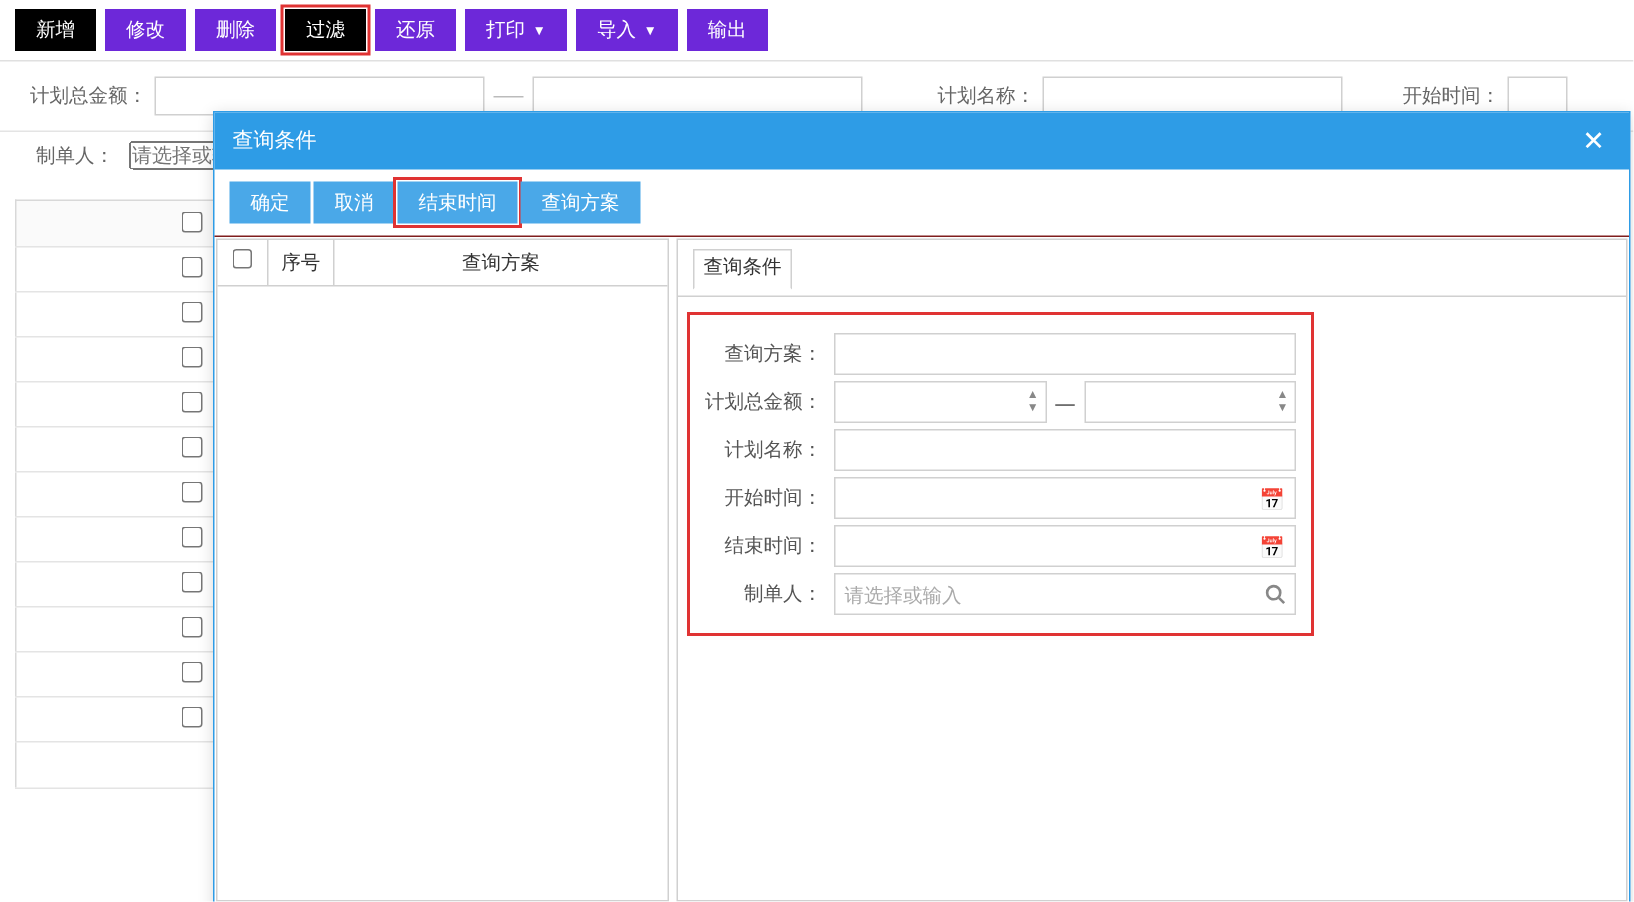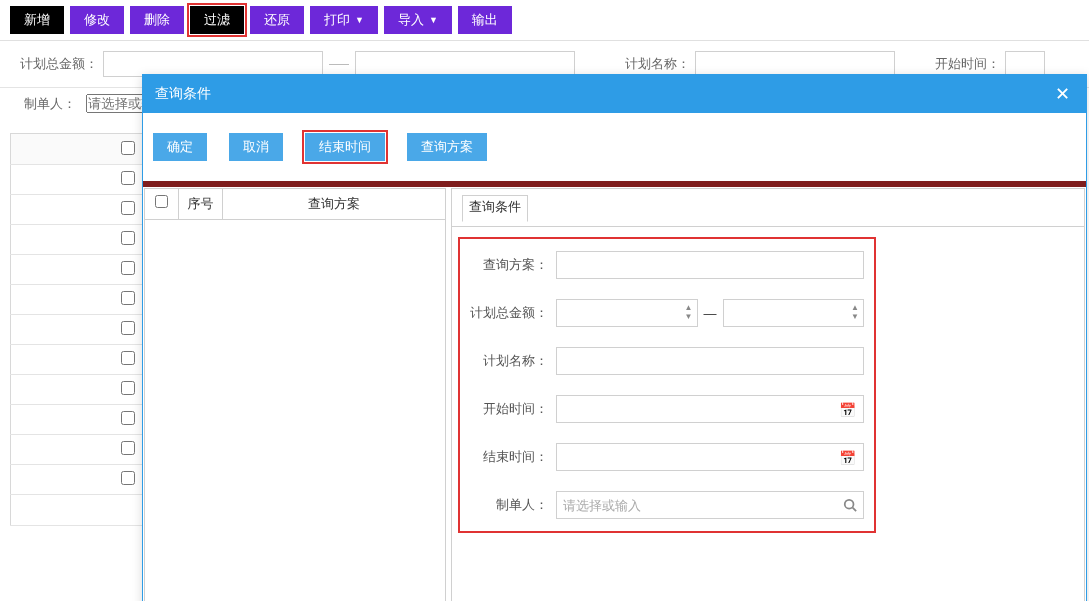--- a/index.html
+++ b/index.html
@@ -17,35 +17,35 @@
     .second-row .lbl { color: #666; font-size: 13px; text-align: right; padding-right: 4px; }
     .grid-wrap { padding: 10px; }
     .grid { border: 1px solid #d8d8d8; width: 100%; border-collapse: collapse; }
     .grid th, .grid td { border-right: 1px solid #e4e4e4; border-bottom: 1px solid #e4e4e4; padding: 6px 8px; text-align: center; font-size: 13px; font-weight: normal; color: #555; height: 28px; }
     .grid th { background: #fafafa; }
     .grid td.link { color: #6a8ee8; }
     .grid input[type=checkbox] { width: 14px; height: 14px; }
     .modal-overlay { position: absolute; top: 74px; left: 142px; right: 2px; z-index: 10; border: 1px solid #2e9ce6; background: #fff; box-shadow: 0 2px 10px rgba(0,0,0,0.15); }
     .modal-title { background: #2e9ce6; color: #fff; padding: 8px 12px; display: flex; justify-content: space-between; align-items: center; font-size: 14px; }
     .modal-title .close { cursor: pointer; font-size: 18px; padding: 0 4px; }
-    .modal-toolbar { padding: 20px 10px; display: flex; gap: 22px; border-bottom: 6px solid #7f1d1d; }
+    .modal-toolbar { padding: 8px 10px; display: flex; gap: 2px; border-bottom: 1px solid #7f1d1d; }
     .modal-toolbar .mbtn { border: none; padding: 5px 14px; font-size: 13px; color: #fff; background: #4aa8e8; cursor: pointer; }
     .modal-toolbar .mbtn.highlighted { outline: 2px solid #e03333; outline-offset: 1px; }
     .modal-body { display: flex; height: 448px; }
     .scheme-panel { width: 302px; border: 1px solid #d0d0d0; margin: 1px 5px 5px 1px; display: flex; flex-direction: column; }
     .scheme-header { display: flex; border-bottom: 1px solid #d0d0d0; }
     .scheme-header .col-cb { width: 34px; border-right: 1px solid #d0d0d0; text-align: center; padding: 6px 0; }
     .scheme-header .col-idx { width: 44px; border-right: 1px solid #d0d0d0; text-align: center; padding: 6px 0; }
     .scheme-header .col-name, .scheme-header .col-flex { flex: 1; text-align: center; padding: 6px 0; }
     .cond-panel { flex: 1; margin: 1px 1px 5px 0; border: 1px solid #d0d0d0; display: flex; flex-direction: column; }
     .cond-title { padding: 5px 10px 6px; display: flex; }
     .cond-title span { display:inline-block; padding: 2px 6px 5px; border: 1px solid #d0d0d0; border-bottom: 1px solid #fff; background:#fff; position:relative; top:1px; font-size:13px; }
     .cond-title-bar { height:1px; background:#d0d0d0; margin-top:-1px; }
     .cond-form { border: 2px solid #e03333; margin: 10px 10px 10px 0; padding: 12px 10px 12px 10px; width: 418px; align-self: flex-start; margin-left:6px; }
-    .frow { display: flex; align-items: center; margin-bottom: 20px; }
+    .frow { display: flex; align-items: center; margin-bottom: 4px; }
     .frow:last-child { margin-bottom: 0; }
     .frow .flbl { width: 86px; text-align: right; padding-right: 8px; color: #555; }
     .frow .finput { flex: 1; border: 1px solid #d0d0d0; height: 28px; padding: 0 6px; font-size: 13px; position: relative; }
     .frow .fgroup { flex: 1; display: flex; align-items: center; gap: 6px; }
     .frow .fhalf { flex: 1; border: 1px solid #d0d0d0; height: 28px; padding: 0 22px 0 6px; position: relative; background:#fff; }
     .spinner-arrows { position: absolute; right: 4px; top: 3px; font-size: 8px; line-height: 9px; color: #888; display:flex; flex-direction:column; }
     .icon-right { position: absolute; right: 6px; top: 6px; color: #888; font-size: 14px; }
     .watermark { position:absolute; right:6px; bottom:6px; opacity:0.6; display:flex; align-items:center; gap:4px; }
     .watermark .logo { width:18px; height:18px; border-radius:50%; border:2px solid #f79b2e; position:relative; }
     .watermark .logo::after{content:''; position:absolute; left:4px; top:1px; width:12px; height:12px; border-radius:50%; border:2px solid #3f7fbf; border-left-color:transparent; border-top-color:transparent;}

